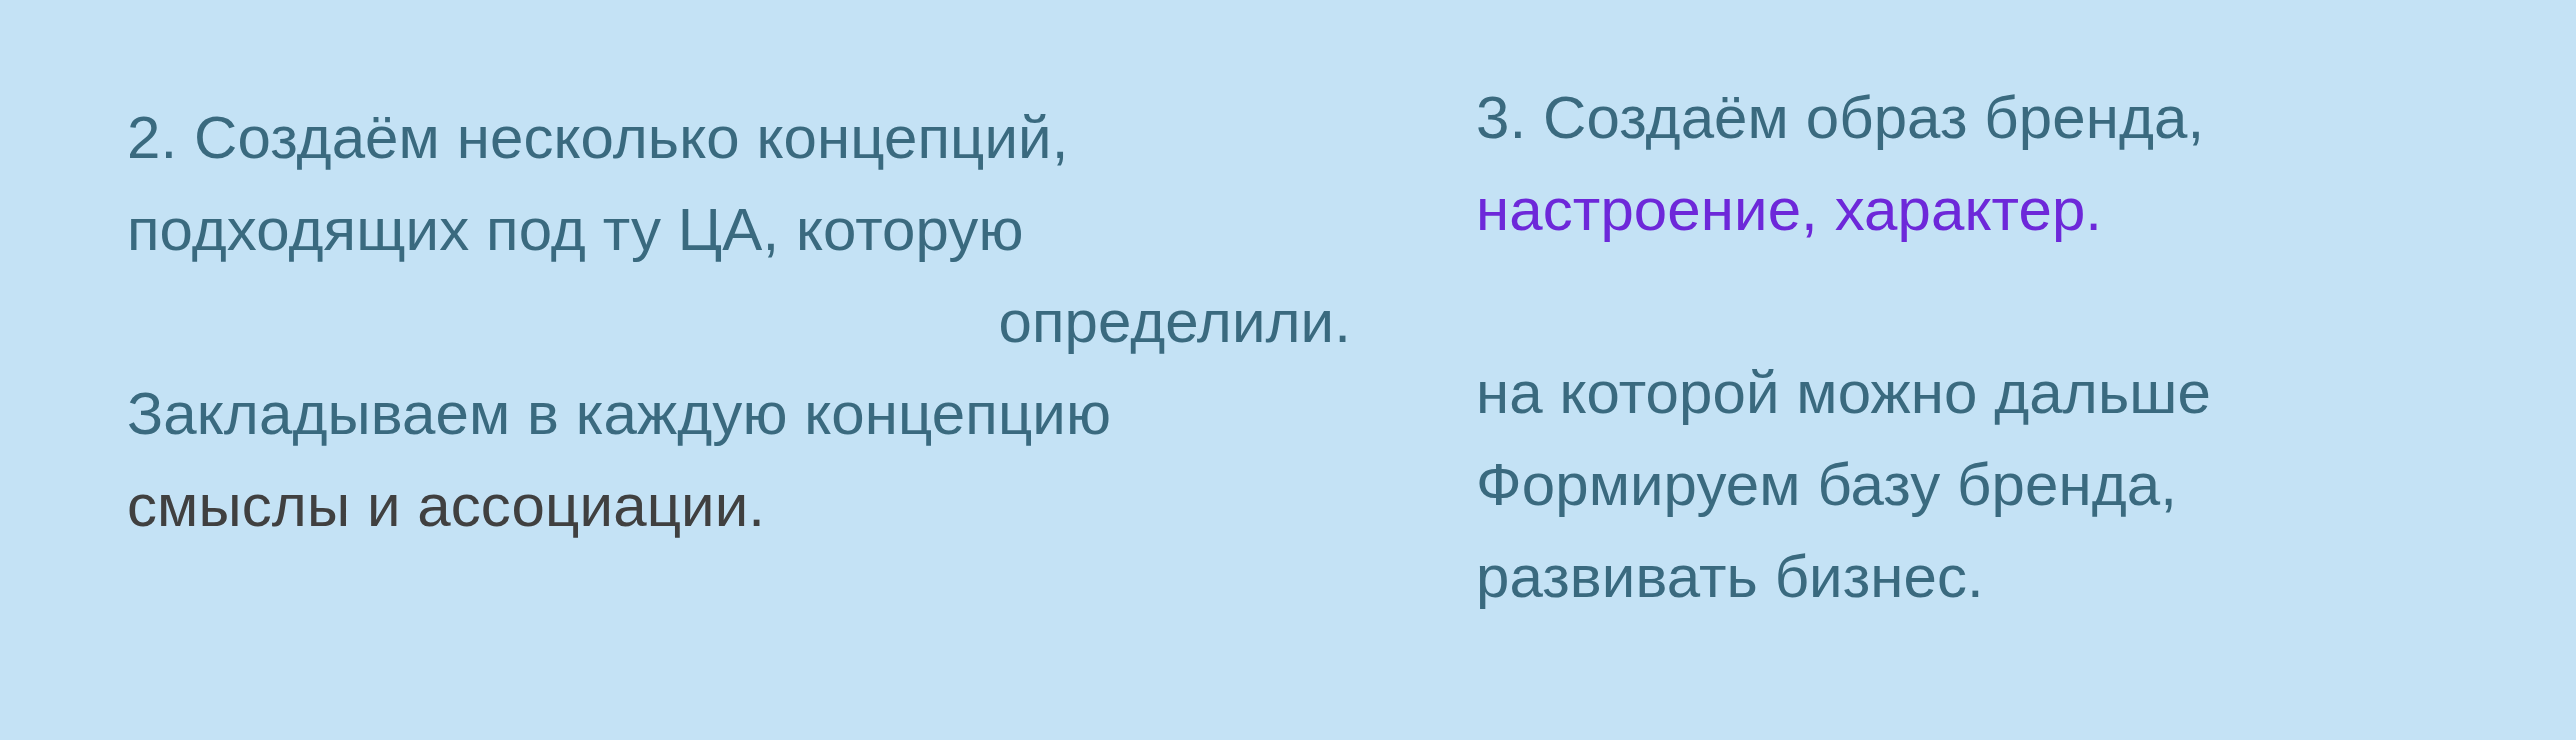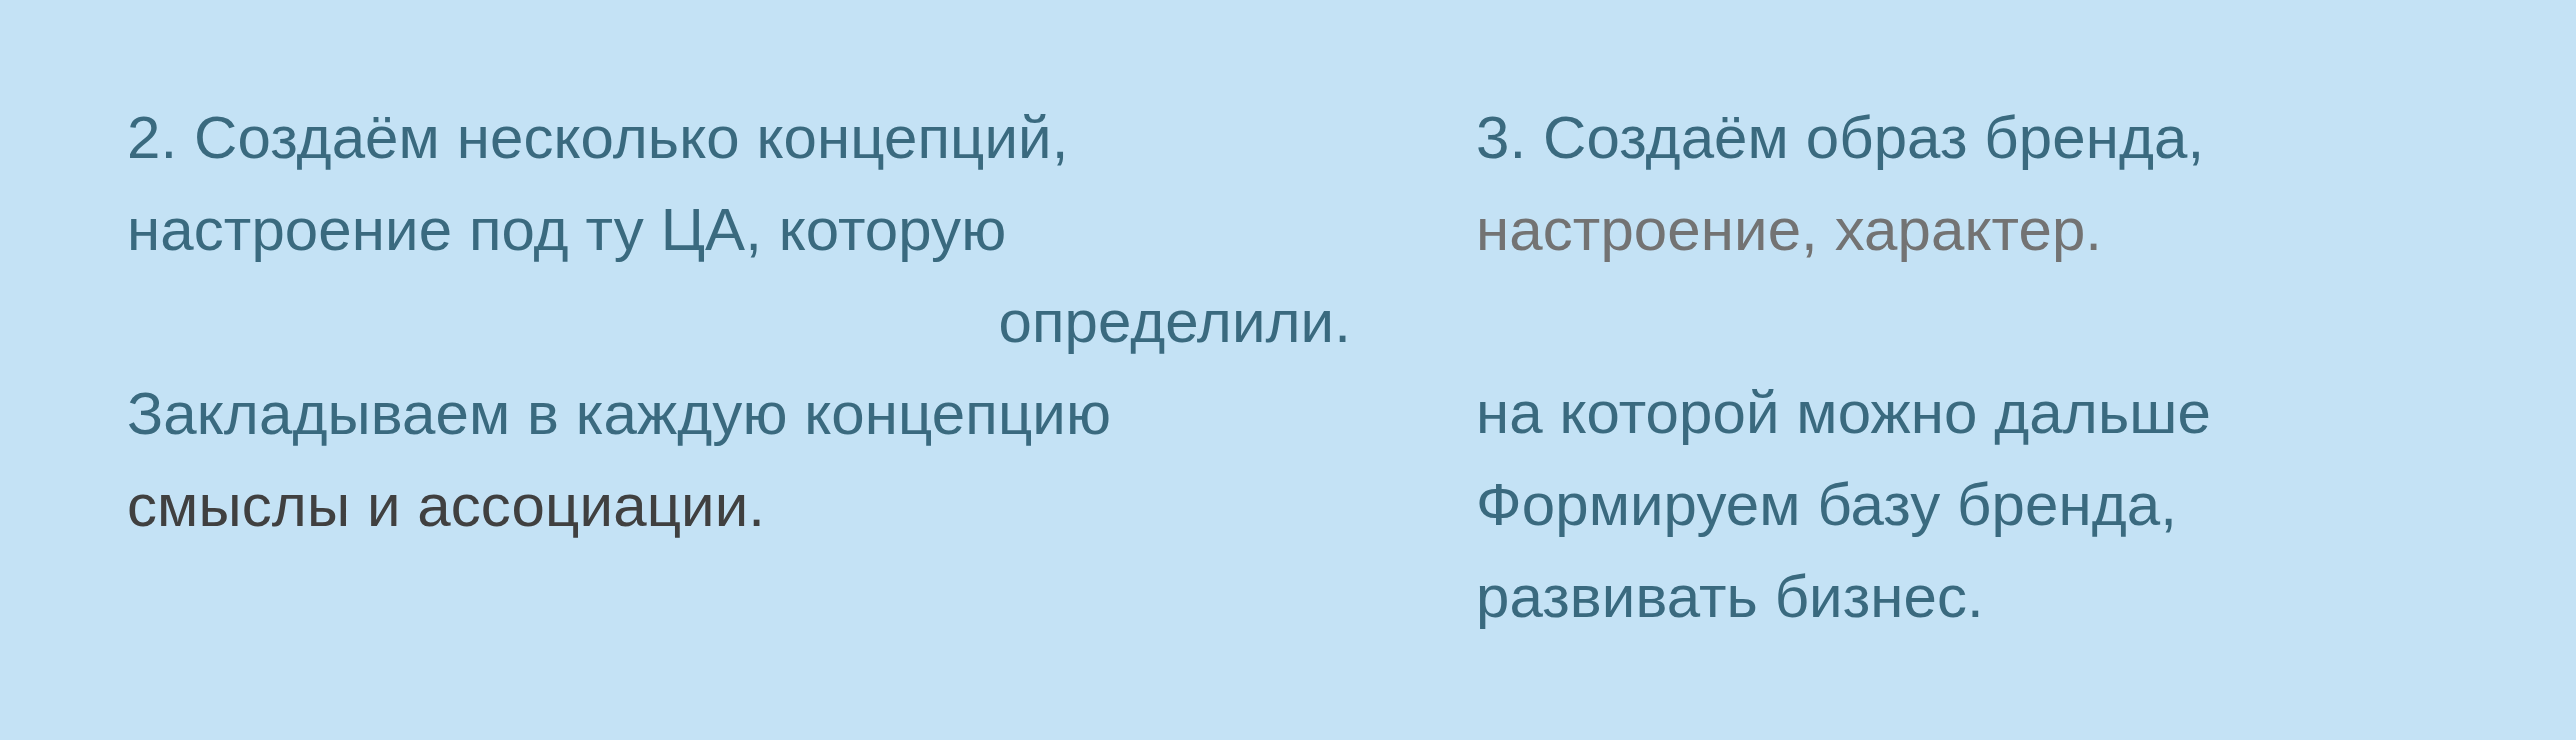--- a/index.html
+++ b/index.html
@@ -36,21 +36,21 @@
     flex-direction: column;
   }
   .column-left {
     width: 1351px;
     padding-left: 127px;
     padding-top: 92px;
   }
   .column-right {
     width: 1225px;
     padding-left: 125px;
-    padding-top: 92px;
+    padding-top: 72px;
   }
   .para {
     margin: 0;
   }
   .para + .para {
     margin-top: 0;
   }
   .para.spaced {
     margin-top: 91px;
   }
@@ -66,33 +66,33 @@
 </style>
 </head>
 <body>
 
 <div id="slide" style="background: rgb(196, 226, 245);">
   <div class="columns">
 
     <div class="column column-left">
       <div class="para">
         <span class="line" style="color: rgb(58, 106, 127);">2. Создаём несколько концепций,</span>
-        <span class="line" style="color: rgb(58, 106, 127);">настроение под ту ЦА, которую</span>
+        <span class="line" style="color: rgb(58, 106, 127);">подходящих под ту ЦА, которую</span>
         <span class="line" style="color: rgb(58, 106, 127); text-align: right;">определили.</span>
       </div>
       <div class="para">
         <span class="line" style="color: rgb(58, 106, 127);">Закладываем в каждую концепцию</span>
         <span class="line" style="color: #404040;">смыслы и ассоциации.</span>
       </div>
     </div>
 
     <div class="column column-right">
       <div class="para">
         <span class="line" style="color: rgb(58, 106, 127);">3. Создаём образ бренда,</span>
-        <span class="line" style="color: #737373;">настроение, характер.</span>
+        <span class="line" style="color: #6d28d9;">настроение, характер.</span>
       </div>
       <div class="para spaced">
         <span class="line" style="color: rgb(58, 106, 127);">на которой можно дальше</span>
         <span class="line" style="color: rgb(58, 106, 127);">Формируем базу бренда,</span>
         <span class="line" style="color: rgb(58, 106, 127);">развивать бизнес.</span>
       </div>
     </div>
 
   </div>
 </div>

